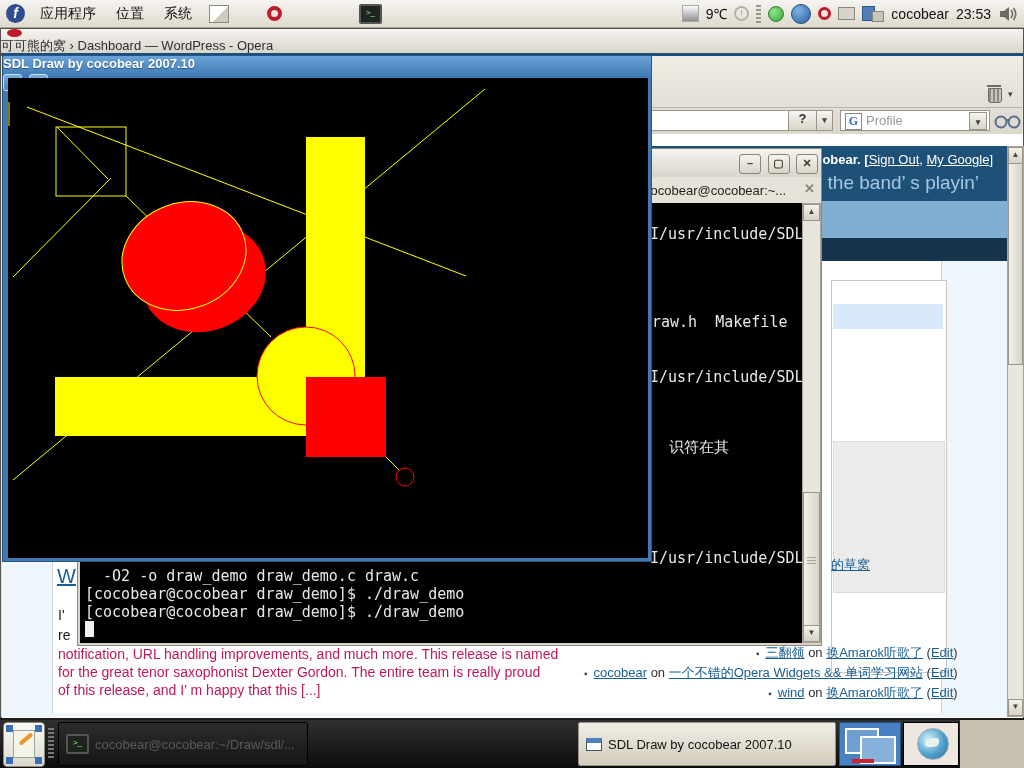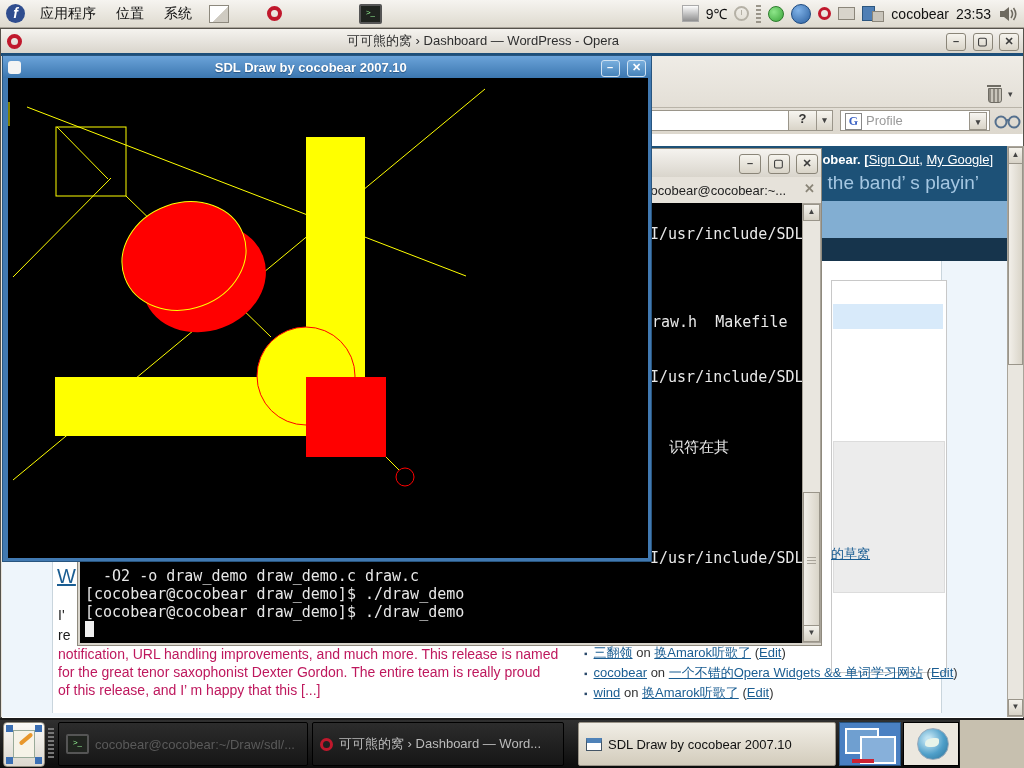--- a/index.html
+++ b/index.html
@@ -1,20 +1,20 @@
 <!DOCTYPE html>
 <html><head>
 <meta charset="utf-8">
 <style>
   html,body{margin:0;padding:0;background:#444;}
   #screen{position:relative;width:1024px;height:768px;overflow:hidden;background:#1b1b1b;
           font-family:"Liberation Sans",sans-serif;-webkit-font-smoothing:antialiased;}
   
   .win{position:absolute;box-sizing:border-box;}
-  .titlebar{position:absolute;left:0;top:0;right:0;display:flex;align-items:center;}
+  .titlebar{position:absolute;left:0;top:0;right:0;display:flex;align-items:flex-start;flex-direction:column;}
   .tb-inactive{background:linear-gradient(#f5f3ef,#d9d5cc);border-bottom:1px solid #a49f93;color:#2e2e2e;}
   .winbtn{display:inline-block;width:18px;height:16px;margin-left:2px;border:1px solid #8a8578;border-radius:3px;
           background:linear-gradient(#f6f4ee,#d9d4c8);color:#3c3c3c;font-size:11px;line-height:14px;text-align:center;font-weight:bold;}
   
   #top-panel{position:absolute;left:0;top:0;width:1024px;height:28px;z-index:40;
     background:linear-gradient(#f6f4f0,#dedacf);border-bottom:1px solid #a9a49a;display:flex;align-items:center;
     padding:0 6px;box-sizing:border-box;font-size:14px;color:#111;gap:2px;}
   .menu-item{padding:3px 9px;border-radius:2px;}
   .p-ico{display:inline-block;vertical-align:middle;}
   .fedora{width:19px;height:19px;border-radius:50%;background:#2f4d8f;color:#fff;font-weight:bold;font-style:italic;
@@ -65,23 +65,23 @@
   .wp-page{top:232px;height:456px;background:#eef5fb;}
   .wp-card{position:absolute;left:51px;top:232px;width:888px;height:452px;background:#fff;border-left:1px solid #c9d5dd;border-right:1px solid #c9d5dd;}
   .wp-box{position:absolute;left:830px;top:251px;width:114px;height:391px;background:#fff;border:1px solid #c8c8c8;}
   .wp-lightrow{position:absolute;left:832px;top:275px;width:110px;height:25px;background:#d8eafa;}
   .wp-graybox{position:absolute;left:832px;top:412px;width:110px;height:150px;background:#ececec;border:1px solid #dcdcdc;}
   .wp-link{color:#1a5d92;text-decoration:underline;}
   .wp-heading{position:absolute;left:56px;top:536px;font-size:20px;color:#1a5d92;text-decoration:underline;}
   .frag{position:absolute;font-size:14px;color:#1a1a1a;}
   .para{position:absolute;left:57px;top:616px;font-size:14px;color:#be185d;line-height:18px;}
   .comments{position:absolute;left:583px;top:614px;font-size:13px;color:#333;line-height:19px;}
-  .comments .ci{white-space:nowrap;}
+  .comments .ci{white-space:nowrap;text-align:right;}
   .comments .blt{color:#2c4a6b;margin-right:6px;font-size:10px;}
-  .wp-sidelink{position:absolute;left:830px;top:516px;font-size:13px;font-family:Liberation Mono, monospace;}
+  .wp-sidelink{position:absolute;left:830px;top:527px;font-size:13px;font-family:Liberation Mono, monospace;}
   
   .sb{position:absolute;background:#e9e6df;border:1px solid #a9a49a;box-sizing:border-box;}
   .sb .arrow{position:absolute;left:0;right:0;height:15px;background:linear-gradient(#f4f2ec,#d7d2c6);border:1px solid #9a958a;
              font-size:8px;text-align:center;line-height:14px;color:#444;}
   .sb .thumb{position:absolute;left:0;right:0;background:linear-gradient(90deg,#f2efe9,#d9d4c8);border:1px solid #9a958a;}
   .sb .grip{position:absolute;left:3px;right:3px;height:7px;background:repeating-linear-gradient(#a9a49a 0 1px,transparent 1px 3px);}
   
   #terminal{left:77px;top:148px;width:745px;height:498px;background:#d9d5cc;border:1px solid #8f8a7e;z-index:20;}
   #terminal .titlebar{height:28px;}
   #terminal .btns{position:absolute;right:3px;top:4px;}
@@ -298,24 +298,20 @@
       <span class="corner" style="left:2px;bottom:2px"></span>
       <span class="corner" style="right:2px;bottom:2px"></span>
       <span class="launch-page"></span>
       <span class="launch-pencil"></span>
     </span>
     <span class="tb-grip"></span>
     <span class="task" style="left:58px;width:250px;color:#5a5a5a">
       <span class="term-ico">&gt;_</span>
       <span>cocobear@cocobear:~/Draw/sdl/...</span>
     </span>
-    <span class="task" style="left:312px;width:252px;color:#bbb">
-      <span class="p-ico opera-ring small" style="flex:none"></span>
-      <span>可可熊的窝 › Dashboard — Word...</span>
-    </span>
     <span class="task active" style="left:578px;width:258px">
       <span class="w-ico"></span>
       <span>SDL Draw  by cocobear 2007.10</span>
     </span>
     <span class="pager">
       <span class="pw1"></span>
       <span class="pw2"></span>
       <span class="pr"></span>
     </span>
     <span class="wallcell">

